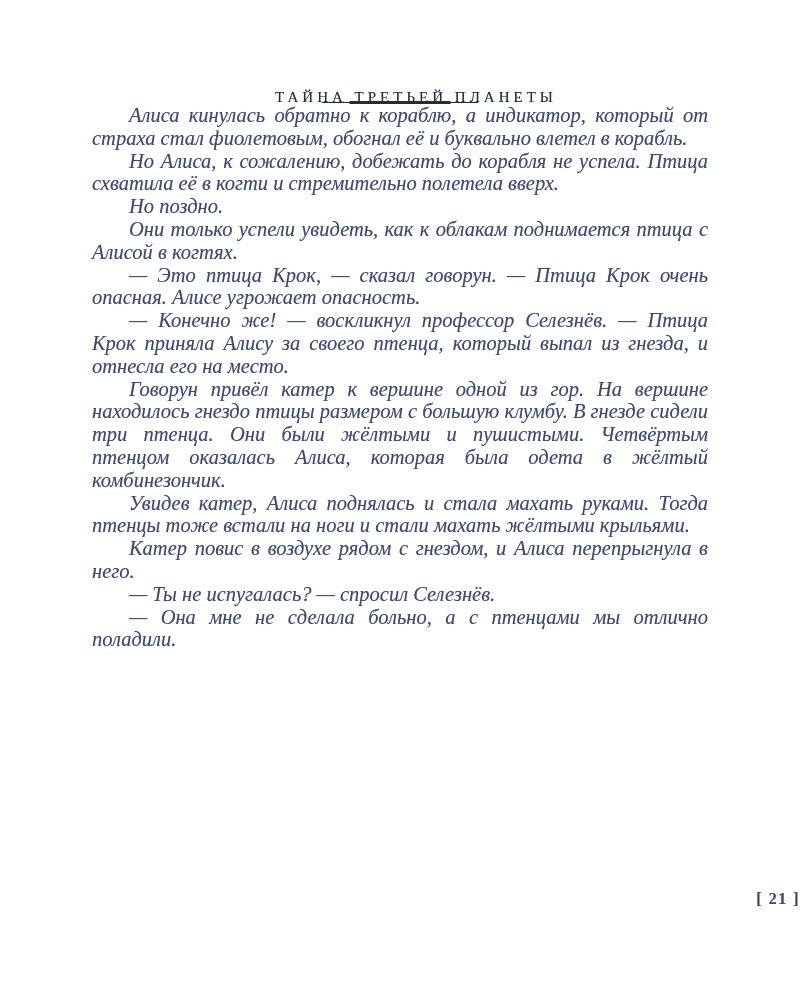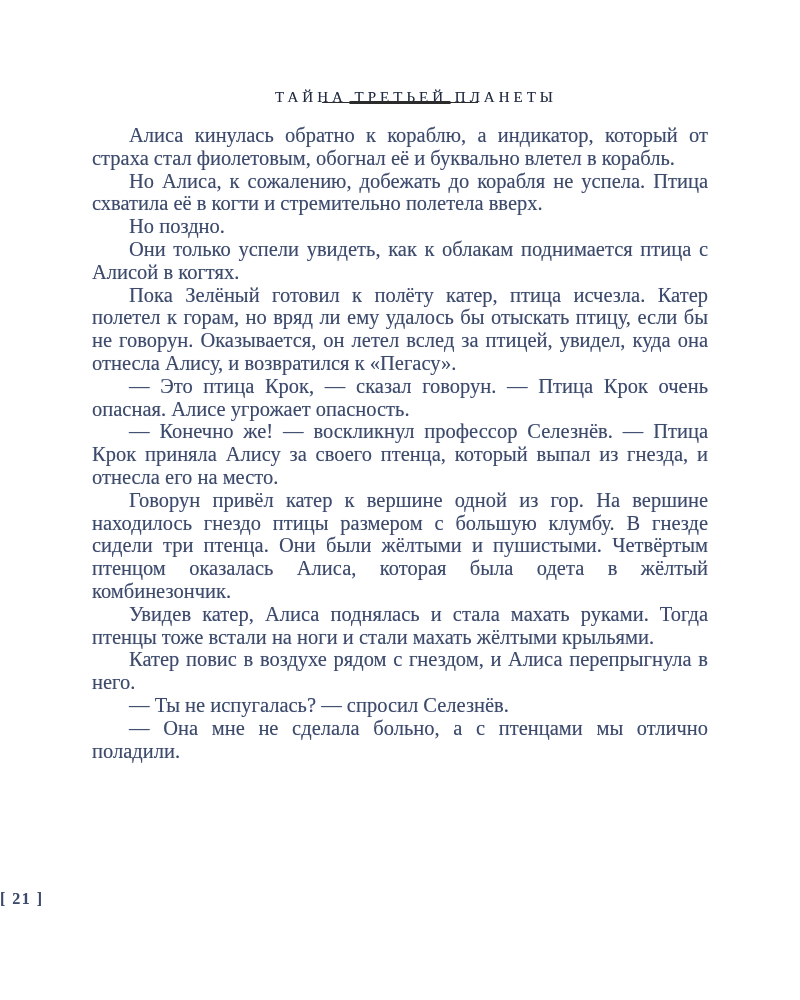--- a/index.html
+++ b/index.html
@@ -55,40 +55,41 @@
     top: 0;
     left: 50%;
     transform: translateX(-50%);
     width: 102px;
     height: 3px;
     background: var(--rule);
     border-radius: 1.5px;
   }
   .text-column {
     position: absolute;
-    top: 124px;
+    top: 104px;
     left: 92px;
     width: 616px;
     text-align: justify;
     font-size: 20.5px;
     line-height: 22.8px;
     color: var(--text);
     text-shadow: 0 0 0.7px rgba(45, 65, 120, 0.40);
+    font-style: italic;
   }
   .para {
     margin: 0;
     padding: 0;
     text-indent: 37px;
   }
   .folio {
     position: absolute;
     top: 890px;
     left: 0;
     width: 100%;
-    text-align: left;
+    text-align: right;
     font-size: 16px;
     font-weight: bold;
     letter-spacing: 1.5px;
     color: var(--text);
     text-shadow: 0 0 0.6px rgba(45, 65, 120, 0.40);
   }
 </style>
 </head>
 <body>
 
@@ -100,21 +101,20 @@
     <span class="rule-thin"></span>
     <span class="rule-thick"></span>
   </div>
 
   <div class="text-column">
 
   <p class="para">Алиса кинулась обратно к кораблю, а индикатор, который от страха стал фиолетовым, обогнал её и буквально влетел в корабль.</p>
       <p class="para">Но Алиса, к сожалению, добежать до корабля не успела. Птица схватила её в когти и стремительно полетела вверх.</p>
       <p class="para">Но поздно.</p>
       <p class="para">Они только успели увидеть, как к облакам поднимается птица с Алисой в когтях.</p>
-      <p class="para">Пока Зелёный готовил к полёту катер, птица исчезла. Катер полетел к горам, но вряд ли ему удалось бы отыскать птицу, если бы не говорун. Оказывается, он летел вслед за птицей, увидел, куда она отнесла Алису, и возвратился к «Пегасу».</p>
       <p class="para">— Это птица Крок, — сказал говорун. — Птица Крок очень опасная. Алисе угрожает опасность.</p>
       <p class="para">— Конечно же! — воскликнул профессор Селезнёв. — Птица Крок приняла Алису за своего птенца, который выпал из гнезда, и отнесла его на место.</p>
       <p class="para">Говорун привёл катер к вершине одной из гор. На вершине находилось гнездо птицы размером с большую клумбу. В гнезде сидели три птенца. Они были жёлтыми и пушистыми. Четвёртым птенцом оказалась Алиса, которая была одета в жёлтый комбинезончик.</p>
       <p class="para">Увидев катер, Алиса поднялась и стала махать руками. Тогда птенцы тоже встали на ноги и стали махать жёлтыми крыльями.</p>
       <p class="para">Катер повис в воздухе рядом с гнездом, и Алиса перепрыгнула в него.</p>
       <p class="para">— Ты не испугалась? — спросил Селезнёв.</p>
       <p class="para">— Она мне не сделала больно, а с птенцами мы отлично поладили.</p>
     </div>
 
   <div class="folio">[ 21 ]</div>

